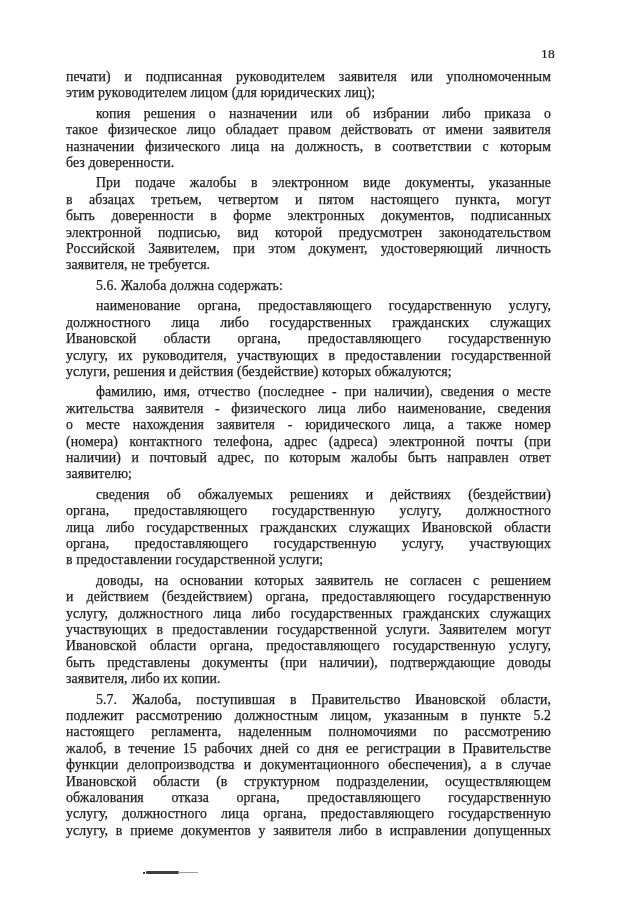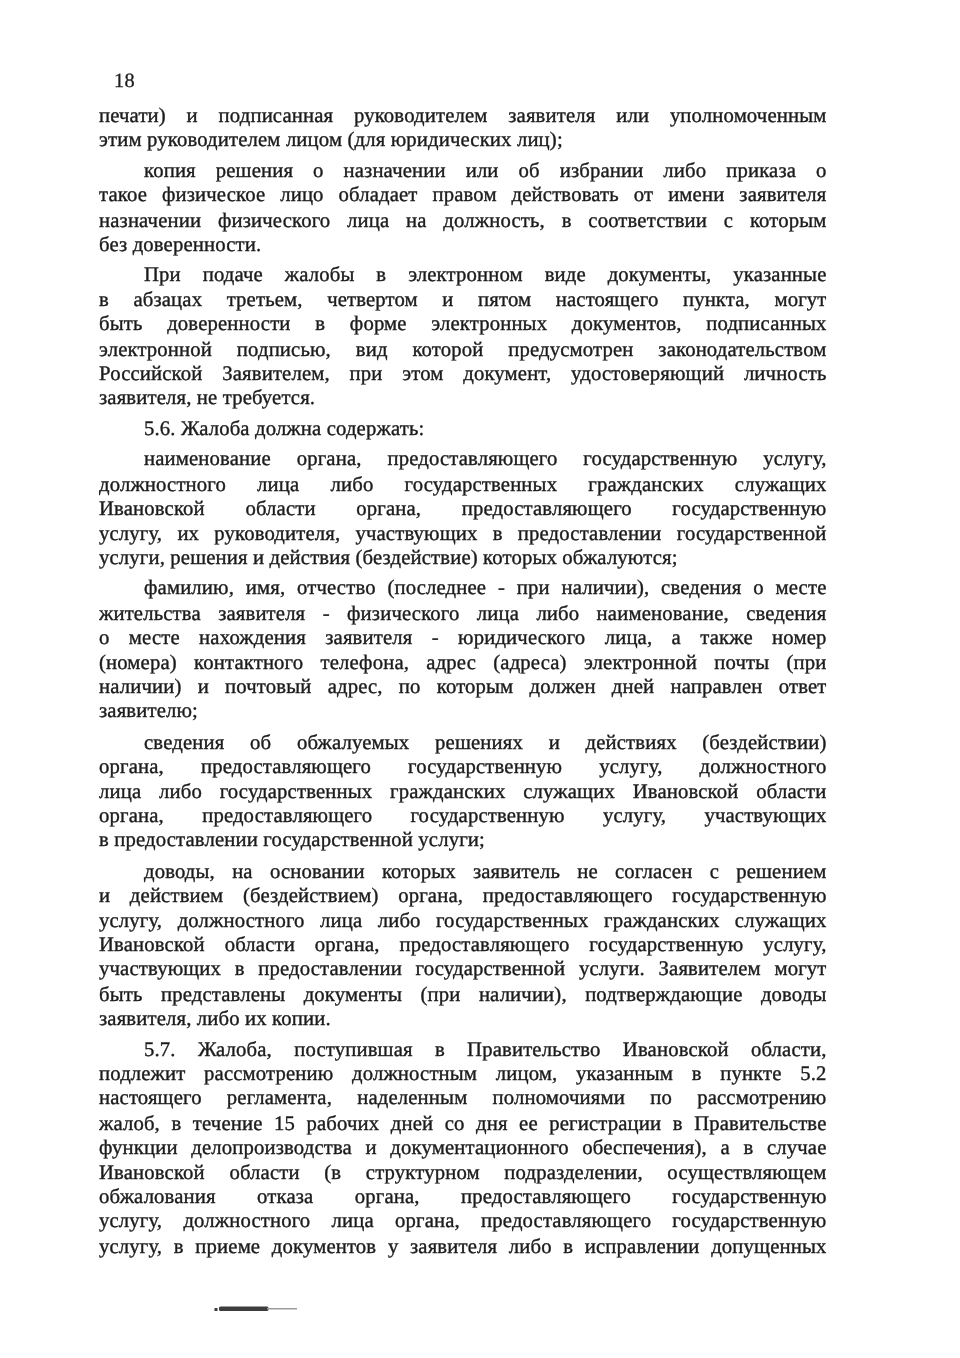--- a/index.html
+++ b/index.html
@@ -12,22 +12,23 @@
     width: 640px;
     height: 905px;
     background: var(--bg, #ffffff);
     overflow: hidden;
     font-family: "Liberation Serif", "DejaVu Serif", serif;
     color: var(--ink, #1c1c1c);
   }
   .page-number {
     position: absolute;
     top: 46px;
-    left: 76px;
+    left: 64px;
     width: 491px;
+    text-align: right;
     font-size: 13.5px;
     letter-spacing: 0.3px;
     -webkit-text-stroke: 0.2px;
   }
   .text-block {
     position: absolute;
     left: 62px;
     top: 65px;
     width: 493px;
     font-size: 13.8px;
@@ -103,36 +104,36 @@
         <div class="line">должностного лица либо государственных гражданских служащих</div>
         <div class="line">Ивановской области органа, предоставляющего государственную</div>
         <div class="line">услугу, их руководителя, участвующих в предоставлении государственной</div>
         <div class="line last">услуги, решения и действия (бездействие) которых обжалуются;</div>
       </div>
       <div class="paragraph">
         <div class="line indent">фамилию, имя, отчество (последнее - при наличии), сведения о месте</div>
         <div class="line">жительства заявителя - физического лица либо наименование, сведения</div>
         <div class="line">о месте нахождения заявителя - юридического лица, а также номер</div>
         <div class="line">(номера) контактного телефона, адрес (адреса) электронной почты (при</div>
-        <div class="line">наличии) и почтовый адрес, по которым должен дней направлен ответ</div>
+        <div class="line">наличии) и почтовый адрес, по которым жалобы быть направлен ответ</div>
         <div class="line last">заявителю;</div>
       </div>
       <div class="paragraph">
         <div class="line indent">сведения об обжалуемых решениях и действиях (бездействии)</div>
         <div class="line">органа, предоставляющего государственную услугу, должностного</div>
         <div class="line">лица либо государственных гражданских служащих Ивановской области</div>
         <div class="line">органа, предоставляющего государственную услугу, участвующих</div>
         <div class="line last">в предоставлении государственной услуги;</div>
       </div>
       <div class="paragraph">
         <div class="line indent">доводы, на основании которых заявитель не согласен с решением</div>
         <div class="line">и действием (бездействием) органа, предоставляющего государственную</div>
         <div class="line">услугу, должностного лица либо государственных гражданских служащих</div>
+        <div class="line">участвующих в предоставлении государственной услуги. Заявителем могут</div>
         <div class="line">Ивановской области органа, предоставляющего государственную услугу,</div>
-        <div class="line">участвующих в предоставлении государственной услуги. Заявителем могут</div>
         <div class="line">быть представлены документы (при наличии), подтверждающие доводы</div>
         <div class="line last">заявителя, либо их копии.</div>
       </div>
       <div class="paragraph">
         <div class="line indent">5.7. Жалоба, поступившая в Правительство Ивановской области,</div>
         <div class="line">подлежит рассмотрению должностным лицом, указанным в пункте 5.2</div>
         <div class="line">настоящего регламента, наделенным полномочиями по рассмотрению</div>
         <div class="line">жалоб, в течение 15 рабочих дней со дня ее регистрации в Правительстве</div>
         <div class="line">функции делопроизводства и документационного обеспечения), а в случае</div>
         <div class="line">Ивановской области (в структурном подразделении, осуществляющем</div>

